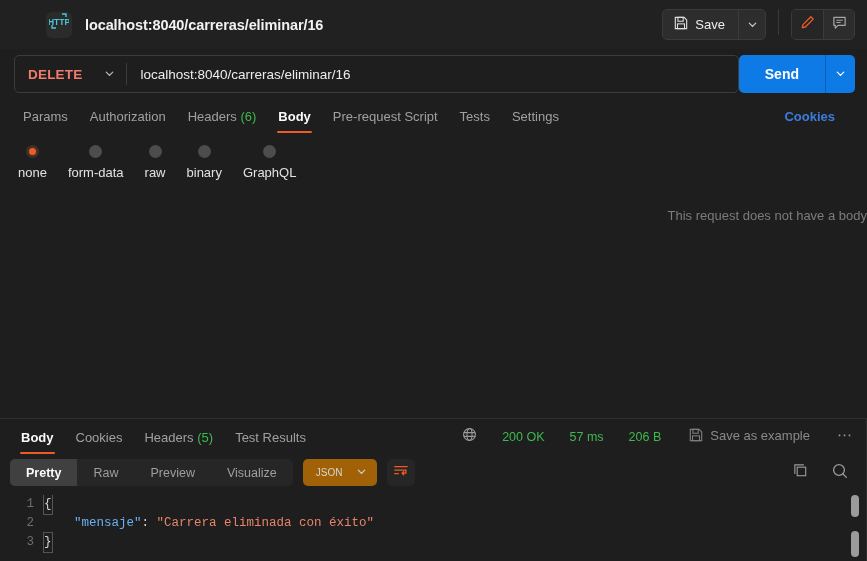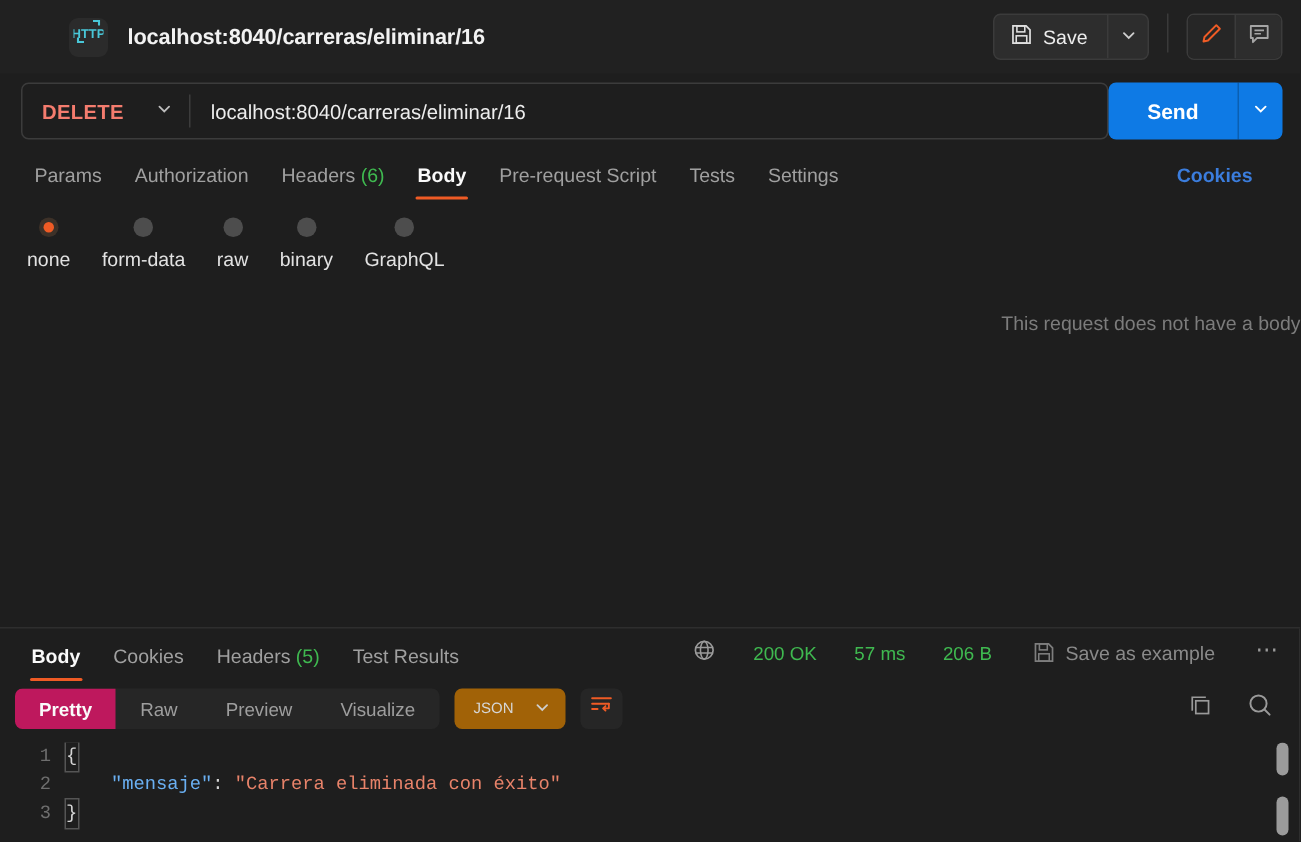--- a/index.html
+++ b/index.html
@@ -242,21 +242,21 @@
     overflow: hidden;
   }
   .seg-item {
     display: flex; align-items: center;
     padding: 0 16px;
     font-size: 12.5px;
     color: #9e9e9e;
     cursor: pointer;
   }
   .seg-item.active {
-    background: #be185d;
+    background: #404040;
     color: #fafafa;
     font-weight: bold;
   }
   .fmt-sel {
     display: flex; align-items: center; gap: 14px;
     background: #a16207;
     border-radius: 5px;
     height: 27px;
     padding: 0 10px 0 13px;
     font-size: 10px;

